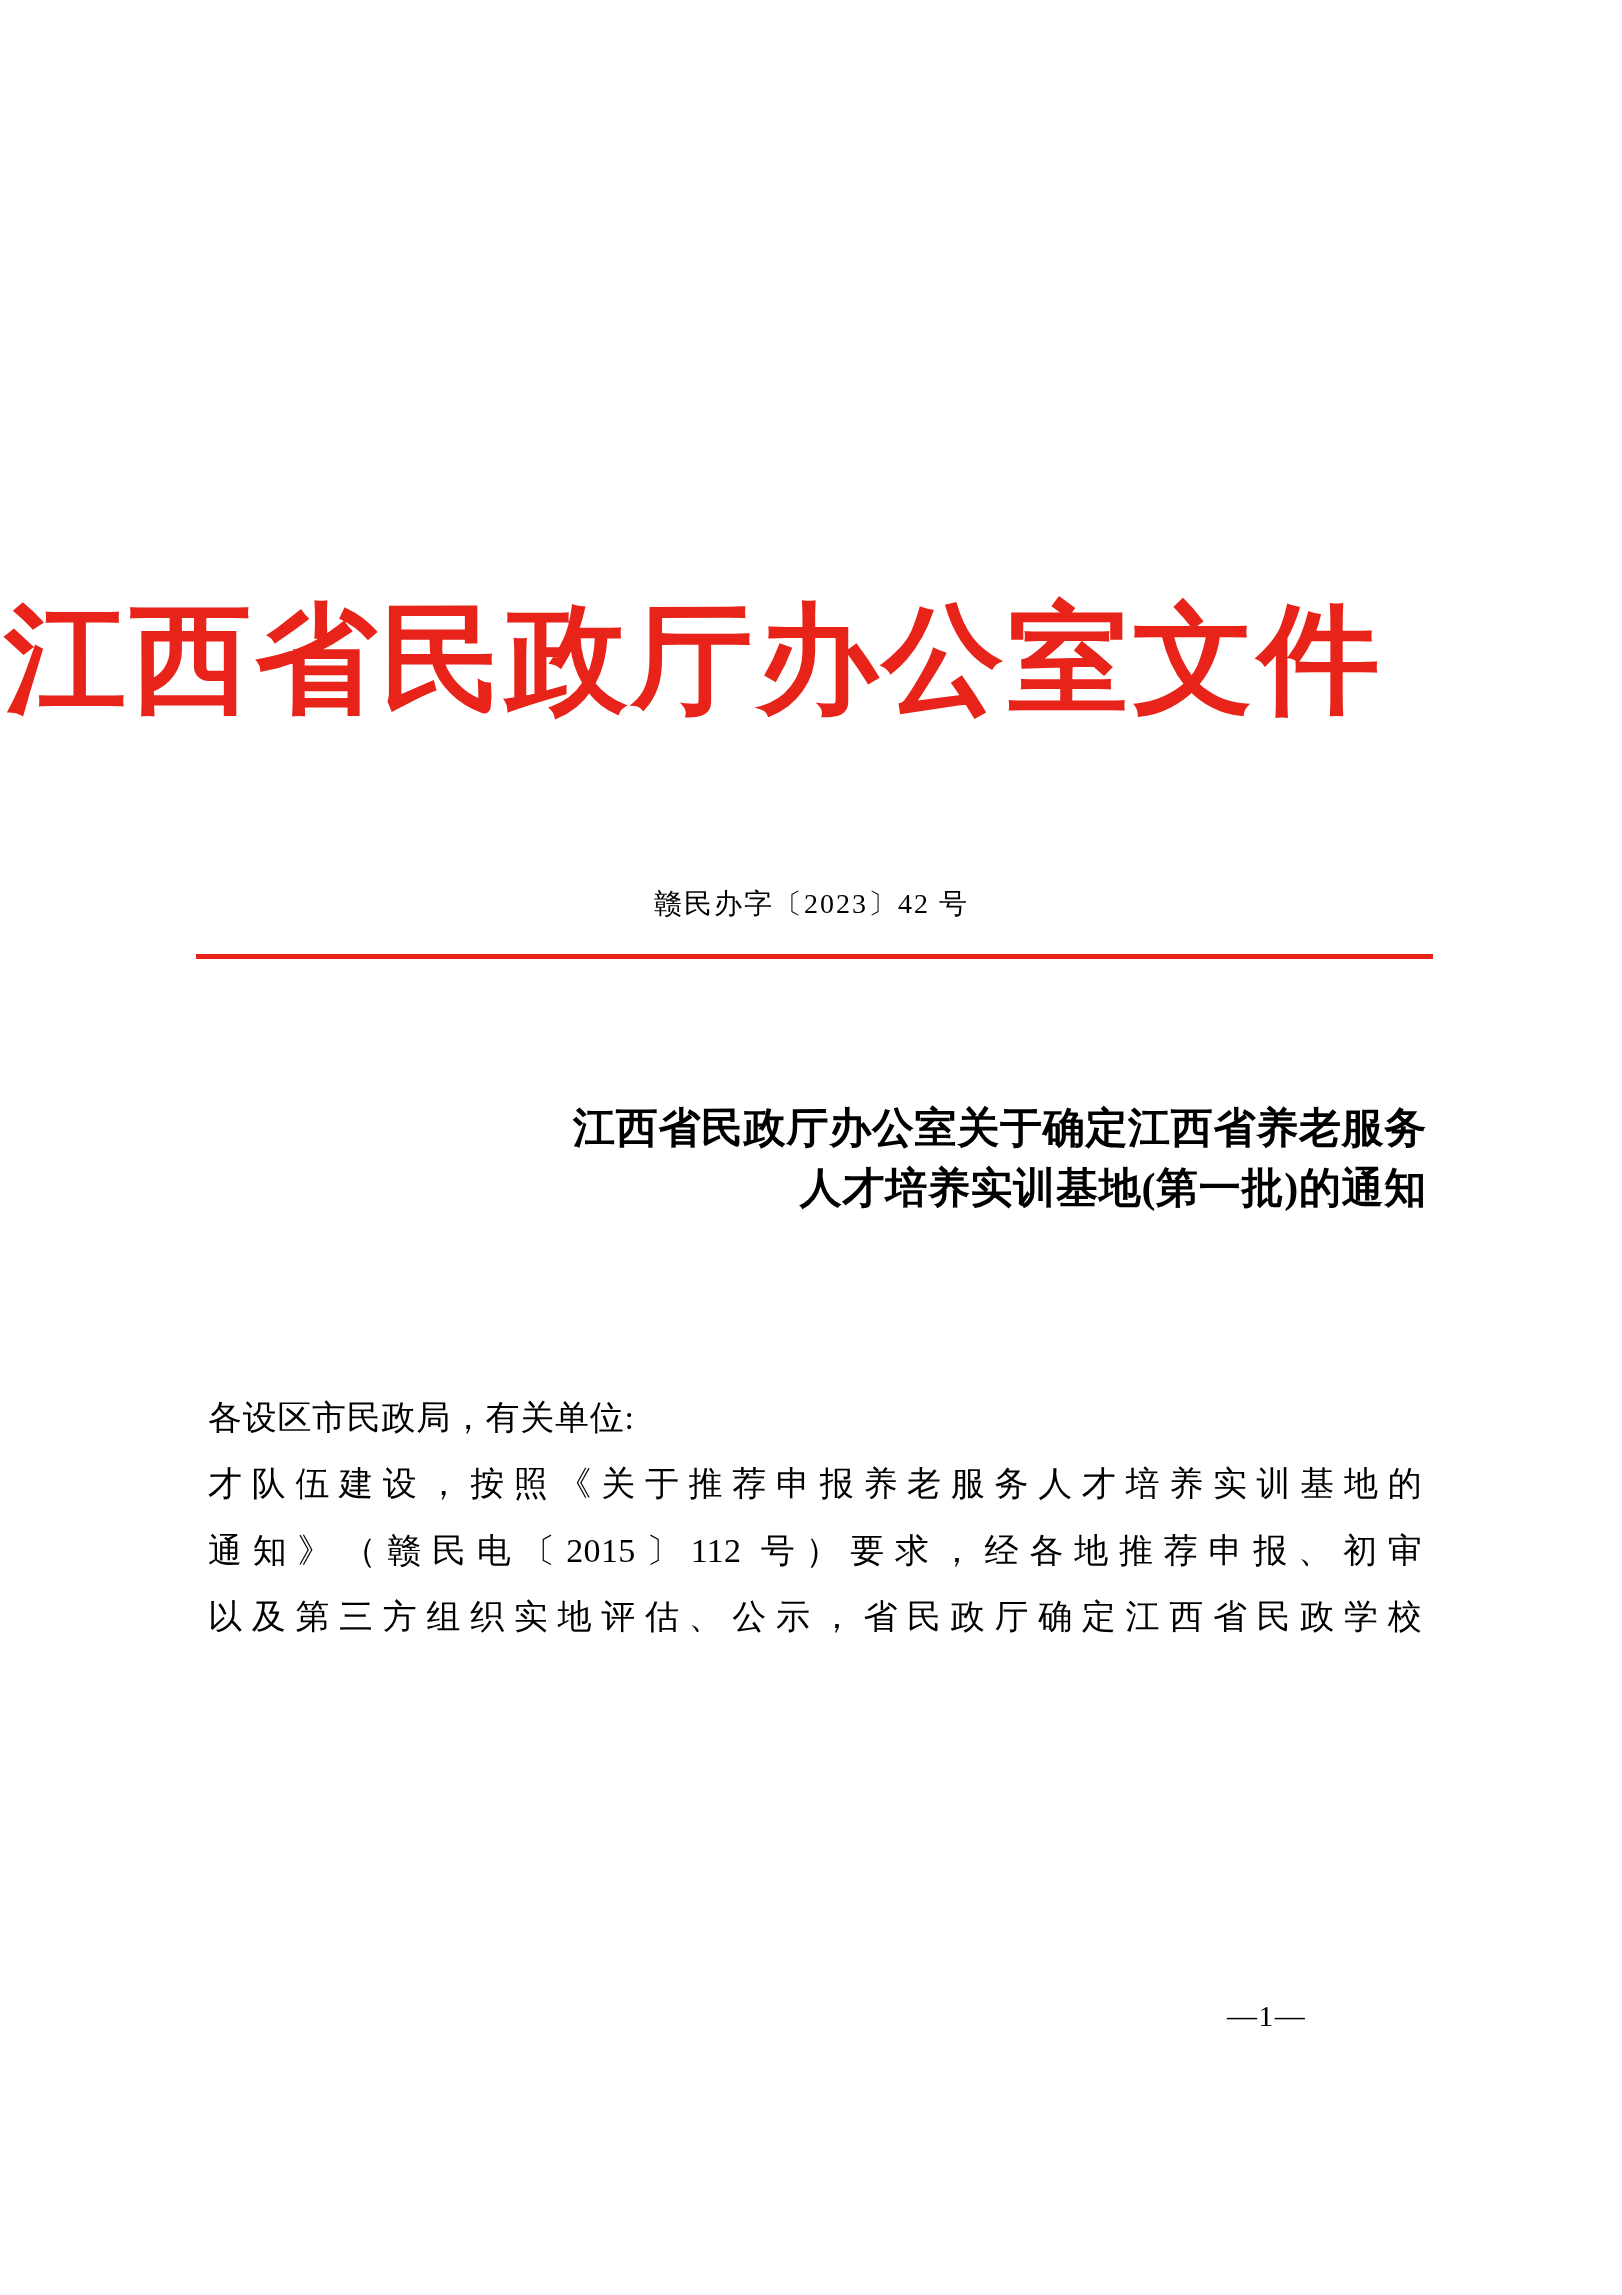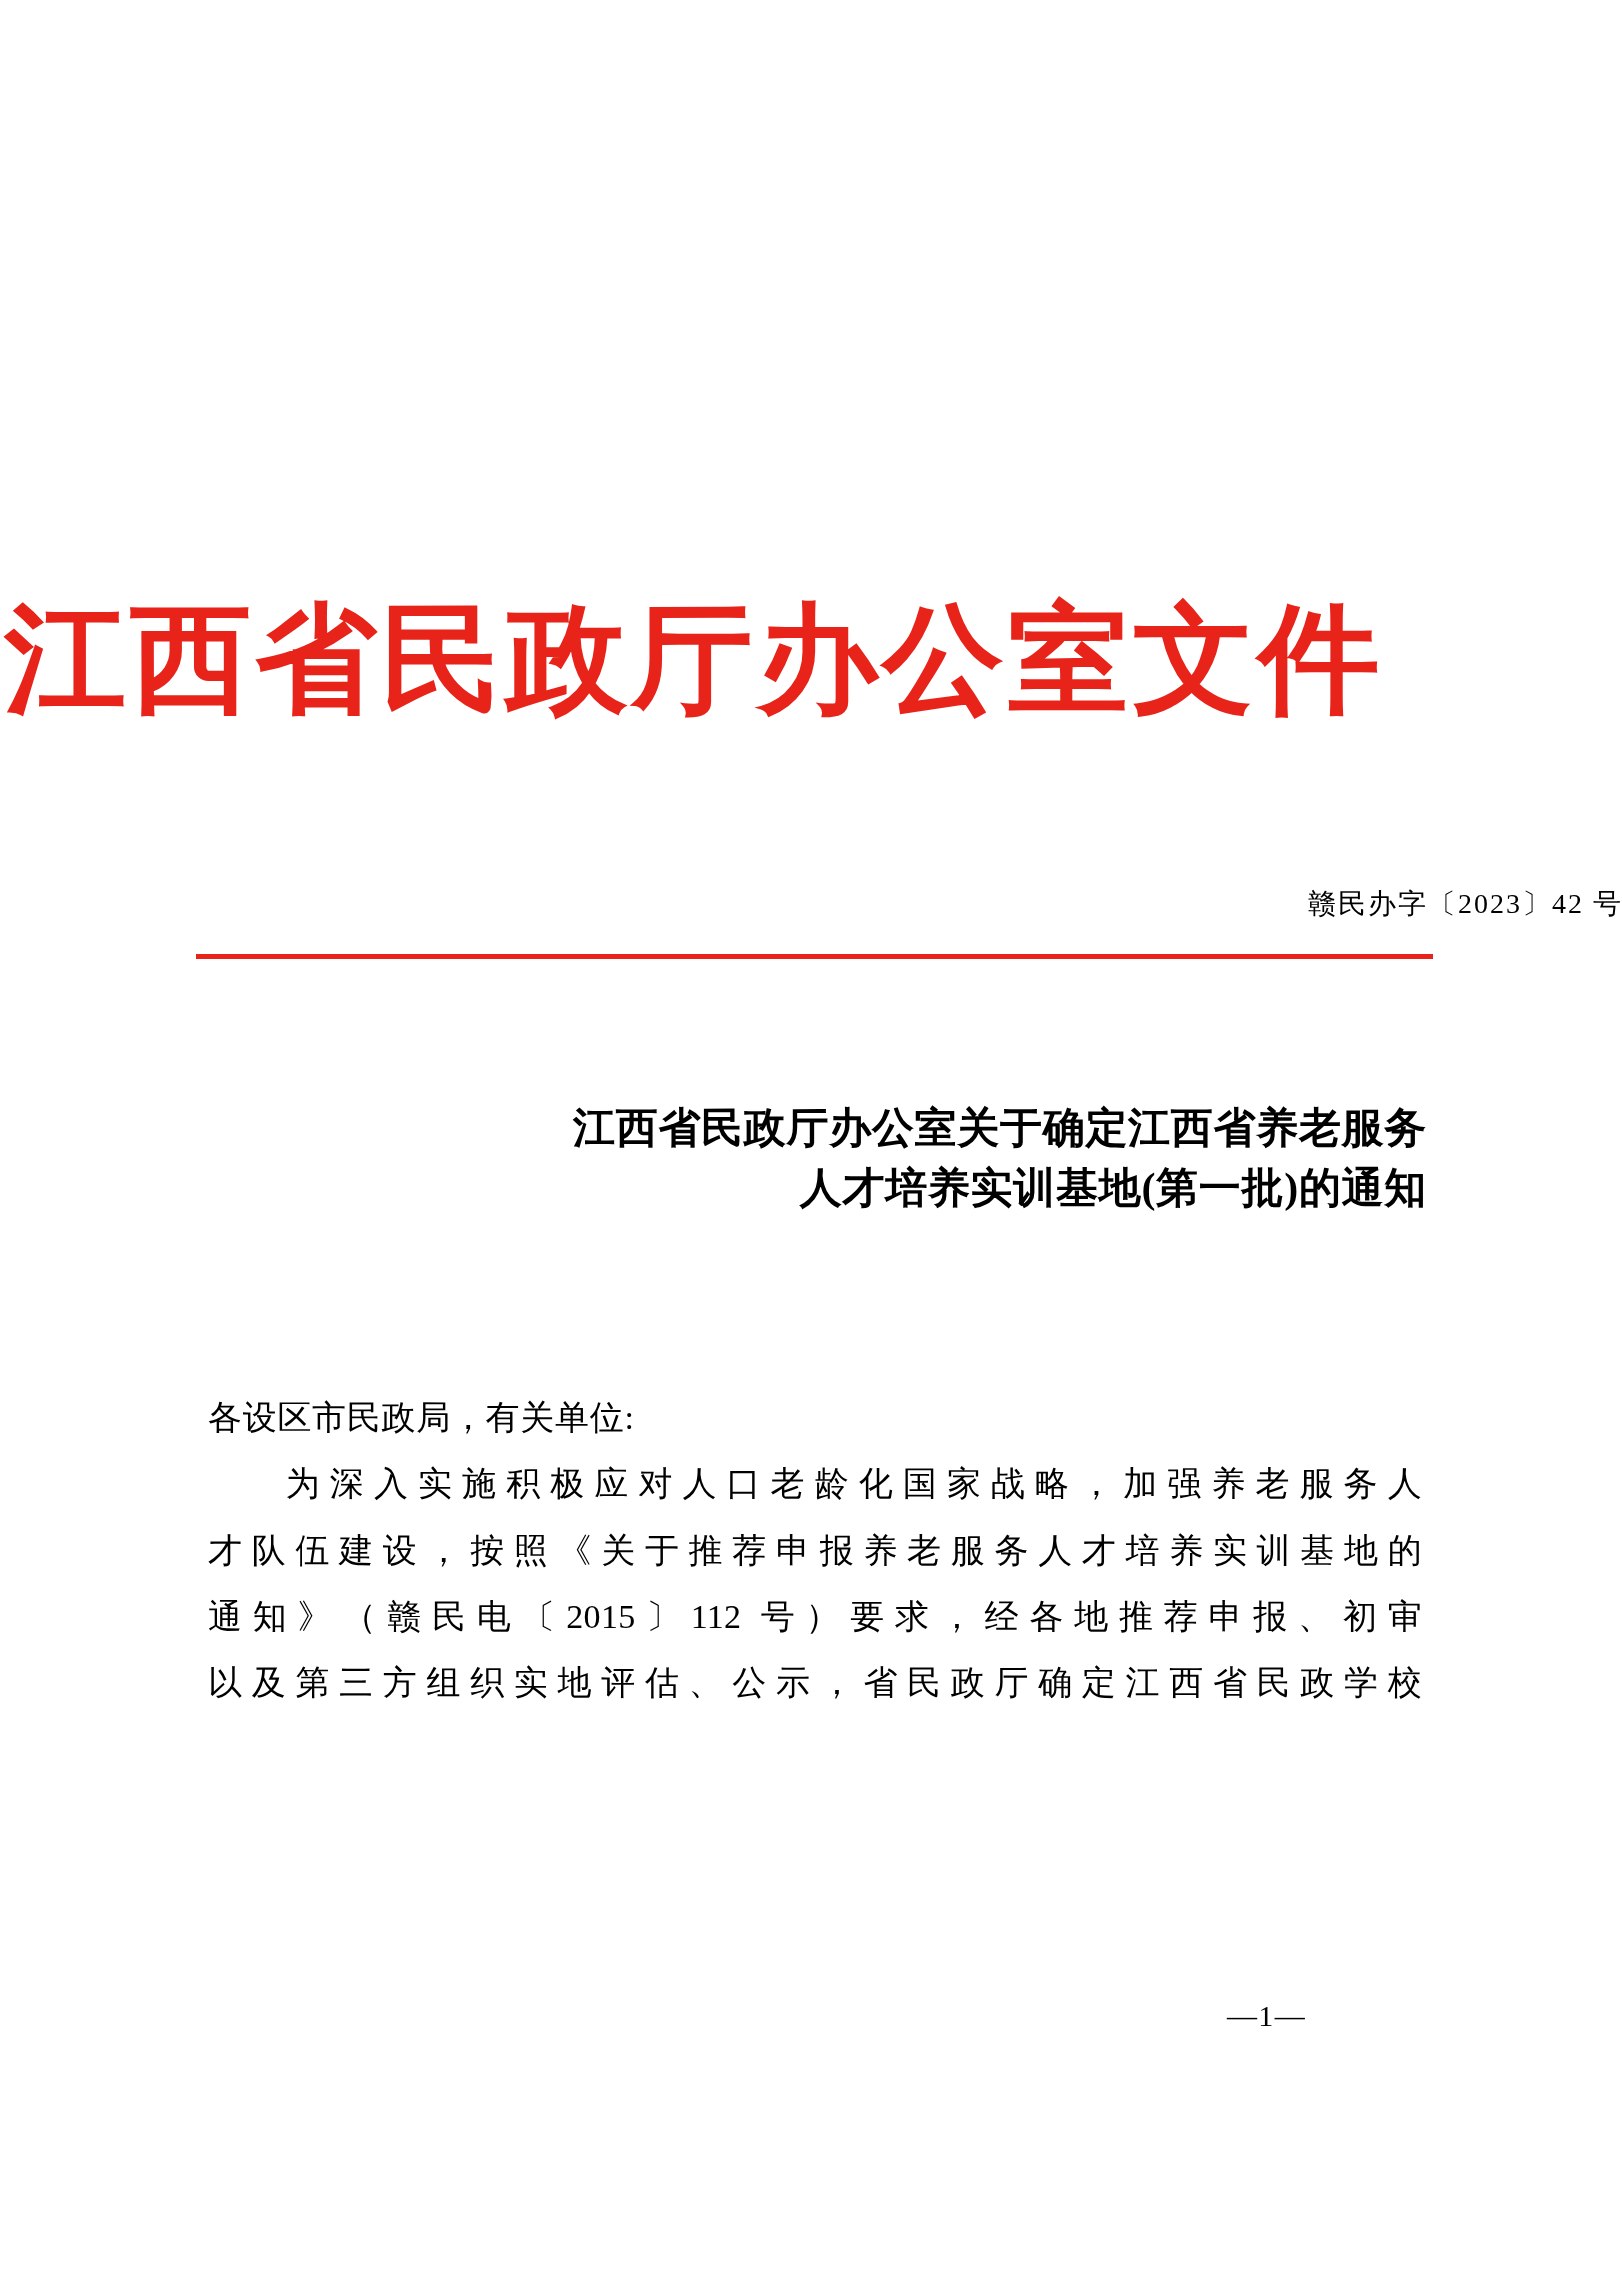--- a/index.html
+++ b/index.html
@@ -41,21 +41,21 @@
     color: #e8241a;
     white-space: nowrap;
     transform: scaleX(1.02);
   }
 
   .doc-number {
     position: absolute;
     top: 885px;
     left: 0;
     width: 1623px;
-    text-align: right;
+    text-align: center;
     font-family: "Liberation Serif", serif;
     font-size: 28px;
     letter-spacing: 2px;
     color: #000000;
   }
 
   .red-rule {
     position: absolute;
     top: 954px;
     left: 196px;
@@ -143,21 +143,20 @@
 
   <div class="doc-title">
     <span class="line">江西省民政厅办公室关于确定江西省养老服务</span>
     <span class="line">人才培养实训基地(第一批)的通知</span>
   </div>
 
   <div class="body-block">
     <div class="salutation">各设区市民政局，有关单位:</div>
 
     <div class="para">
-      <span class="para-line justify"><span class="indent"></span><span>为深入实施积极应对人口老龄化国家战略，加强养老服务人</span></span>
       <span class="para-line justify">才队伍建设，按照《关于推荐申报养老服务人才培养实训基地的</span>
       <span class="para-line justify">通知》（赣民电〔2015〕112 号）要求，经各地推荐申报、初审</span>
       <span class="para-line justify">以及第三方组织实地评估、公示，省民政厅确定江西省民政学校</span>
     </div>
   </div>
 
   <div class="page-number">
     <span class="inner">—1—</span>
   </div>
 

